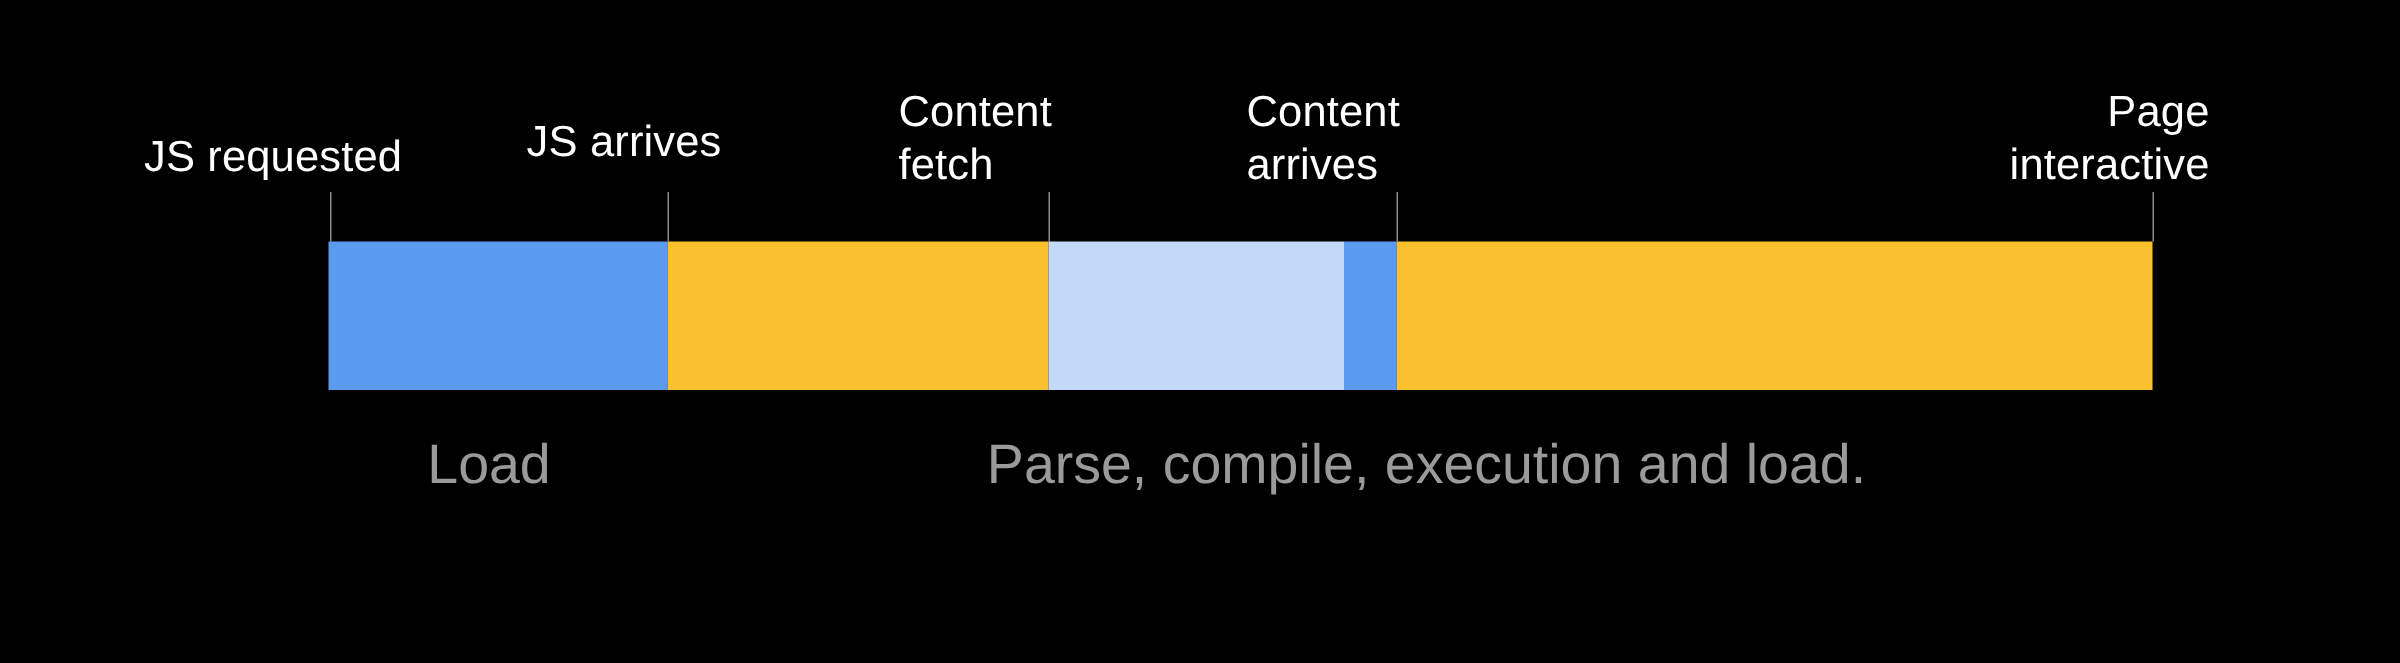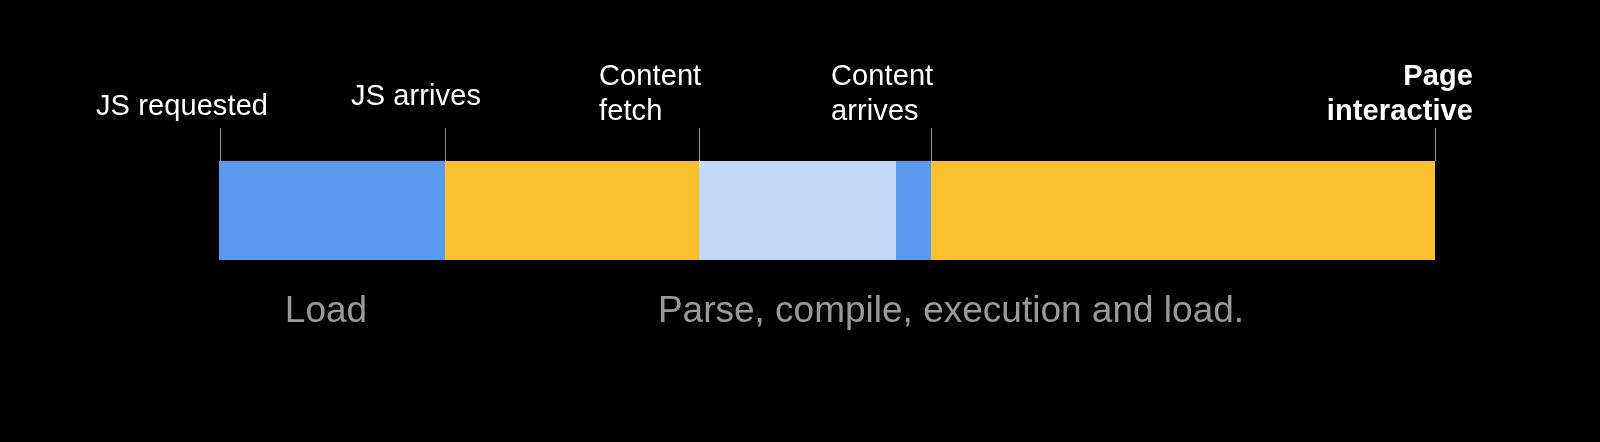--- a/index.html
+++ b/index.html
@@ -81,21 +81,21 @@
   <div class="milestone-label align-right" style="left:272px; top:78px; width:209px;">JS arrives</div>
 
   <div class="milestone-label align-left" style="left:96px; top:88px; width:200px;">JS requested</div>
 
   <div class="milestone-label align-center" style="left:599px; top:58px; width:200px;">Content
 fetch</div>
 
   <div class="milestone-label align-center" style="left:831px; top:58px; width:200px;">Content
 arrives</div>
 
-  <div class="milestone-label align-right" style="left:1235px; top:58px; width:238px;font-weight:bold;">Page
+  <div class="milestone-label align-right" style="left:1235px; top:58px; width:238px;">Page
 interactive</div>
 
   <div class="timeline-bar">
     <div class="bar-segment" style="width:226px; background:#5a9aef;"></div>
     <div class="bar-segment" style="width:254px; background:#fbc02d;"></div>
     <div class="bar-segment" style="width:197px; background:#c2d9f7;"></div>
     <div class="bar-segment" style="width:35px;  background:#5a9aef;"></div>
     <div class="bar-segment" style="width:504px; background:#fbc02d;"></div>
   </div>
 

